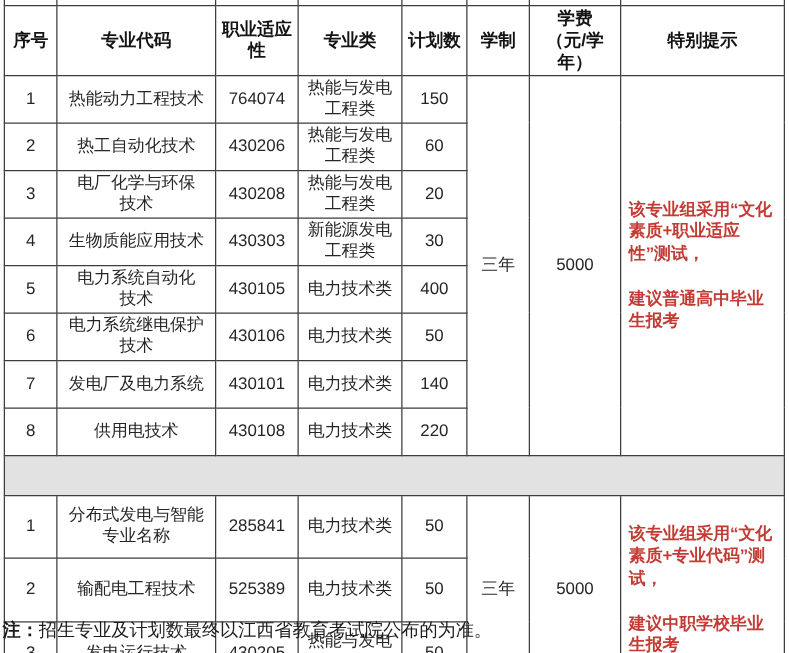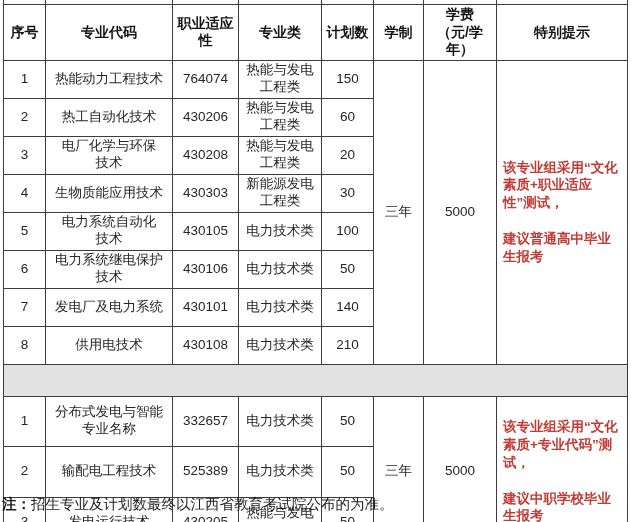--- a/index.html
+++ b/index.html
@@ -145,21 +145,21 @@
         <td>新能源发电
 工程类</td>
         <td>30</td>
       </tr>
       <tr>
         <td>5</td>
         <td>电力系统自动化
 技术</td>
         <td>430105</td>
         <td>电力技术类</td>
-        <td>100</td>
+        <td>400</td>
       </tr>
       <tr>
         <td>6</td>
         <td>电力系统继电保护
 技术</td>
         <td>430106</td>
         <td>电力技术类</td>
         <td>50</td>
       </tr>
       <tr>
@@ -167,32 +167,32 @@
         <td>发电厂及电力系统</td>
         <td>430101</td>
         <td>电力技术类</td>
         <td>140</td>
       </tr>
       <tr>
         <td>8</td>
         <td>供用电技术</td>
         <td>430108</td>
         <td>电力技术类</td>
-        <td>210</td>
+        <td>220</td>
       </tr>
 
       <tr class="sep">
         <td colspan="8"></td>
       </tr>
 
       <tr>
         <td>1</td>
         <td>分布式发电与智能
 专业名称</td>
-        <td>332657</td>
+        <td>285841</td>
         <td>电力技术类</td>
         <td>50</td>
         <td rowspan="3">三年</td>
         <td rowspan="3">5000</td>
         <td rowspan="3" class="note-cell">
           <div>该专业组采用“文化素质+专业代码”测试，</div>
           <div>建议中职学校毕业生报考</div>
         </td>
       </tr>
       <tr>

